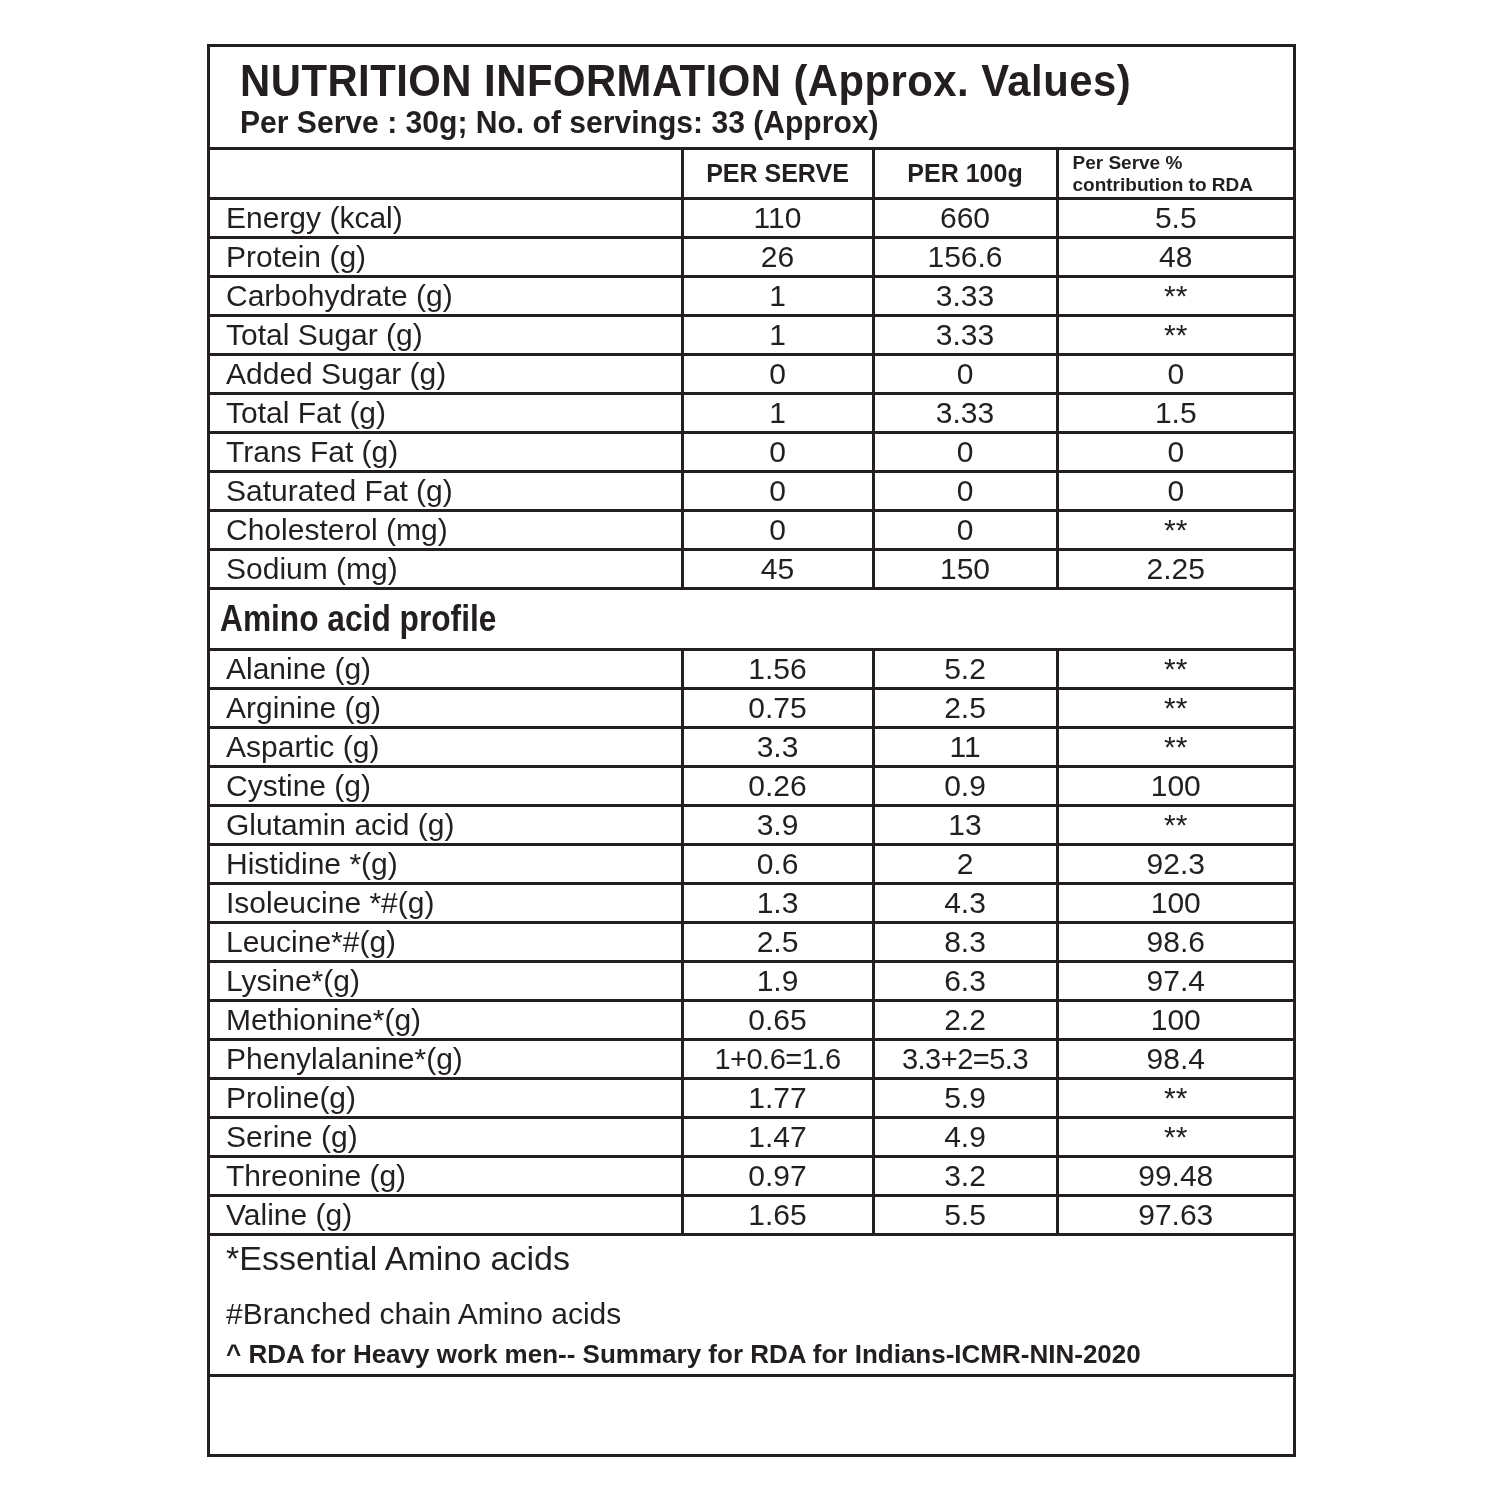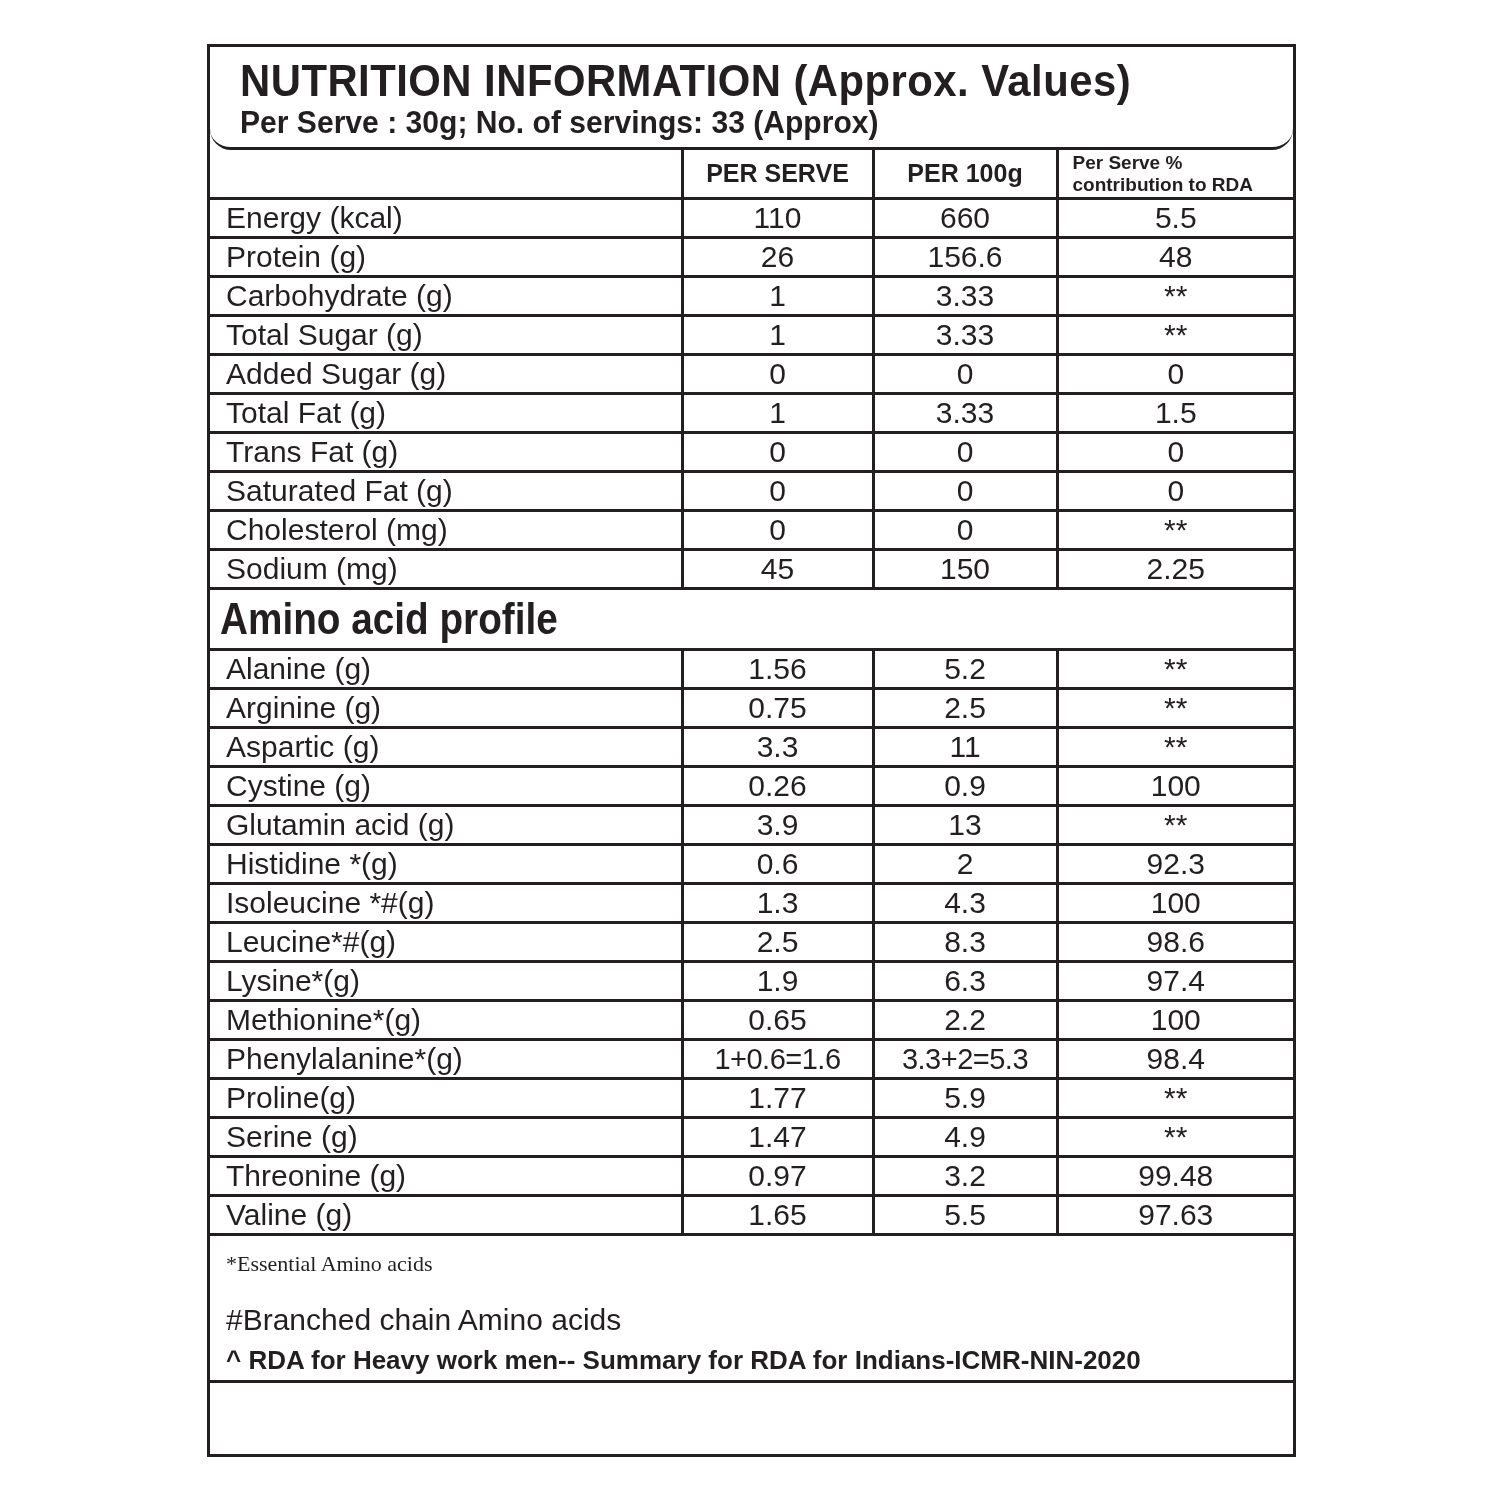--- a/index.html
+++ b/index.html
@@ -2,45 +2,45 @@
 <html><head>
 <meta charset="utf-8">
 <style>
   html, body { margin:0; padding:0; background:#ffffff; }
   body { width:1500px; height:1500px; position:relative; font-family:"Liberation Sans", sans-serif; color:#231f20; }
   .panel {
     position:absolute; left:207px; top:44px; width:1083px; height:1407px;
     border:3px solid #231f20; box-sizing:content-box;
   }
   .head {
-    height:100px; border-bottom:3px solid #231f20; position:relative;border-radius:21px;
+    height:100px; border-bottom:3px solid #231f20; position:relative;
   }
   .title {
     position:absolute; left:30px; top:8px; font-size:45px; font-weight:bold;
     letter-spacing:0.5px; transform:scaleX(0.93); transform-origin:left top; white-space:nowrap;
   }
   .subtitle {
     position:absolute; left:30px; top:57px; font-size:32px; font-weight:bold;
     transform:scaleX(0.94); transform-origin:left top; white-space:nowrap;
   }
   table { border-collapse:collapse; width:1083px; table-layout:fixed; }
   td, th { border:3px solid #231f20; padding:0; }
   tr > :first-child { border-left:none; }
   tr > :last-child { border-right:none; }
   col.c1 { width:472px; } col.c2 { width:191px; } col.c3 { width:184px; } col.c4 { width:236px; }
   thead th { height:47px; border-top:none; font-weight:bold; font-size:25px; text-align:center; }
   thead th.rda { font-size:19px; text-align:left; padding-left:14px; line-height:22px; }
   tbody td { height:36px; font-size:30px; line-height:36px; }
   td.name { padding-left:16px; text-align:left; white-space:nowrap; }
   td.num { text-align:center; white-space:nowrap; }
   td.num.tight { font-size:29px; letter-spacing:-0.5px; }
-  tr.section td { height:58px; border-left:none; border-right:none; font-size:44px; font-weight:bold; padding-left:10px; transform-origin:left; }
+  tr.section td { height:58px; border-left:none; border-right:none; font-size:36px; font-weight:bold; padding-left:10px; transform-origin:left; }
   tr.section td span { display:inline-block; transform:scaleX(0.88); transform-origin:left center; }
   .foot { padding-left:16px; }
-  .foot .n1 { font-size:22px; line-height:40px; margin-top:8px;font-family:Liberation Serif, serif; }
+  .foot .n1 { font-size:34px; line-height:40px; margin-top:2px; }
   .foot .n2 { font-size:30px; line-height:40px;margin-top:16px; }
   .foot .n3 { font-size:26px; font-weight:bold; line-height:40px; white-space:nowrap; }
 </style>
 </head>
 <body>
 
 <div class="panel">
   <div class="head">
     <div class="title">NUTRITION INFORMATION (Approx. Values)</div>
     <div class="subtitle">Per Serve : 30g; No. of servings: 33 (Approx)</div>

